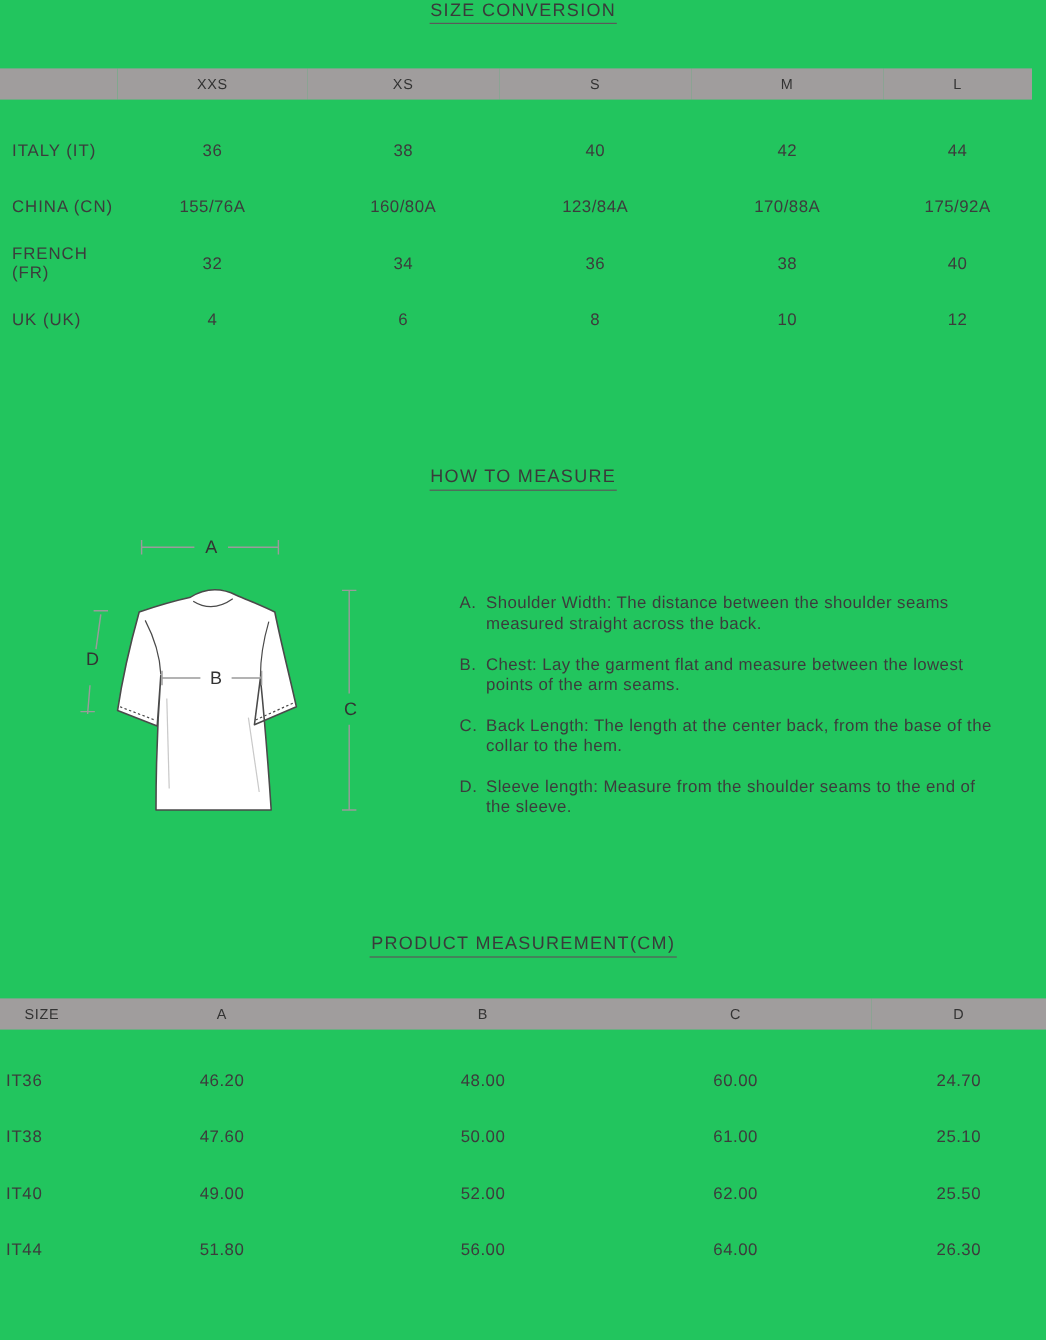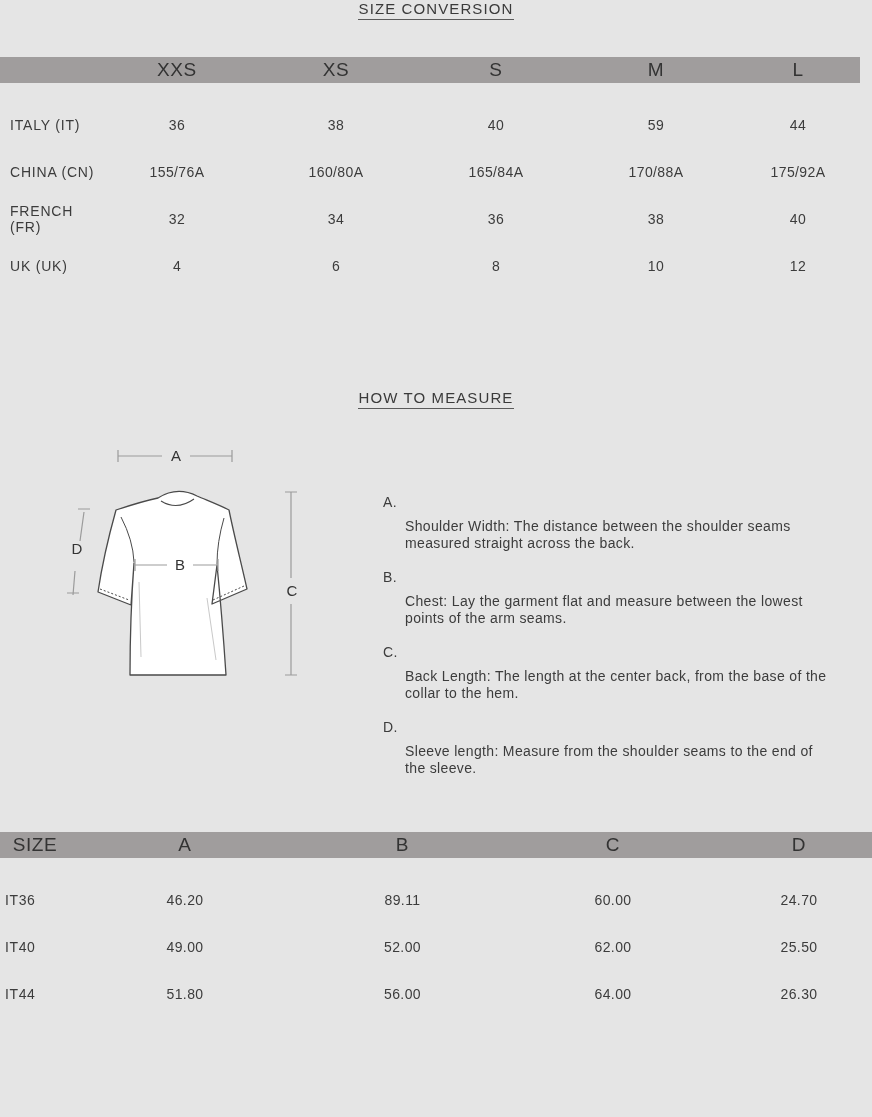--- a/index.html
+++ b/index.html
@@ -1,42 +1,42 @@
 <!DOCTYPE html>
 <html><head>
 <meta charset="utf-8">
 <style>
   html,body{margin:0;padding:0;background:#ffffff;}
   .page{
-    position:relative;width:872px;height:1117px;background:#e5e5e5;overflow:hidden;
+    position:relative;width:872px;height:1117px;background:#22c55e;overflow:hidden;
     font-family:"Liberation Sans","DejaVu Sans",sans-serif;color:#3c3c3c;
   }
   .title-row{position:absolute;left:0;width:100%;text-align:center;}
   .title{
     display:inline-block;font-size:15px;letter-spacing:1.1px;color:#3a3a3a;
     line-height:14px;padding:0 1px 3px;border-bottom:1px solid #5a5a5a;white-space:nowrap;
   }
   .tbl{position:absolute;border-collapse:collapse;table-layout:fixed;}
   .tbl th{
-    background:#a09d9d;font-weight:normal;font-size:19px;color:#333333;
+    background:#a09d9d;font-weight:normal;font-size:12px;color:#333333;
     height:26px;text-align:center;letter-spacing:0.6px;padding:0;
   }
   .tbl td{font-size:14px;text-align:center;height:47px;letter-spacing:0.4px;padding:0;}
   .tbl .lbl{text-align:left;}
   .conv{left:0;top:57px;width:860px;}
   .conv td.lbl{padding-left:10px;letter-spacing:0.8px;}
   .meas{left:0;top:832px;width:872px;}
   .meas th.lbl{text-align:center;padding-left:5px;}
   .meas td.lbl{padding-left:5px;letter-spacing:0.6px;}
   tr.spacer td{height:18px;}
   .diagram{position:absolute;left:40px;top:430px;}
   .instructions{position:absolute;left:383px;top:494px;width:450px;}
   .instr{display:flex;margin-bottom:17px;font-size:14px;line-height:17px;letter-spacing:0.35px;color:#3c3c3c;}
   .marker{flex:0 0 22px;}
-  .itext{flex:1;margin-top:24px;}
+  .itext{flex:1;}
   .dim-label{font-family:"Liberation Sans","DejaVu Sans",sans-serif;font-size:15px;fill:#333333;}
 </style>
 </head>
 <body>
 
 <div class="page">
 
   <div class="title-row" style="top:0px;">
     <span class="title">SIZE CONVERSION</span>
   </div>
@@ -62,28 +62,28 @@
     </thead>
     <tbody>
       <tr class="spacer">
           <td colspan="6"></td>
         </tr>
       <tr>
         <td class="lbl">ITALY (IT)</td>
         <td>36</td>
         <td>38</td>
         <td>40</td>
-        <td>59</td>
+        <td>42</td>
         <td>44</td>
       </tr>
       <tr>
         <td class="lbl">CHINA (CN)</td>
         <td>155/76A</td>
         <td>160/80A</td>
-        <td>165/84A</td>
+        <td>123/84A</td>
         <td>170/88A</td>
         <td>175/92A</td>
       </tr>
       <tr>
         <td class="lbl">FRENCH (FR)</td>
         <td>32</td>
         <td>34</td>
         <td>36</td>
         <td>38</td>
         <td>40</td>
@@ -145,20 +145,23 @@
     <div class="instr">
       <span class="marker">C.</span>
       <span class="itext">Back Length: The length at the center back, from the base of the collar to the hem.</span>
     </div>
     <div class="instr">
       <span class="marker">D.</span>
       <span class="itext">Sleeve length: Measure from the shoulder seams to the end of the sleeve.</span>
     </div>
   </div>
 
+  <div class="title-row" style="top:778px;">
+    <span class="title">PRODUCT MEASUREMENT(CM)</span>
+  </div>
 
   <table class="tbl meas">
     <colgroup>
       <col style="width:65px">
         <col style="width:240px">
         <col style="width:195px">
       <col style="width:226px">
         <col style="width:146px">
     </colgroup>
     <thead>
@@ -170,23 +173,30 @@
         <th>D</th>
       </tr>
     </thead>
     <tbody>
       <tr class="spacer">
           <td colspan="5"></td>
         </tr>
       <tr>
         <td class="lbl">IT36</td>
         <td>46.20</td>
-        <td>89.11</td>
+        <td>48.00</td>
         <td>60.00</td>
         <td>24.70</td>
+      </tr>
+      <tr>
+        <td class="lbl">IT38</td>
+        <td>47.60</td>
+        <td>50.00</td>
+        <td>61.00</td>
+        <td>25.10</td>
       </tr>
       <tr>
         <td class="lbl">IT40</td>
         <td>49.00</td>
         <td>52.00</td>
         <td>62.00</td>
         <td>25.50</td>
       </tr>
       <tr>
         <td class="lbl">IT44</td>

